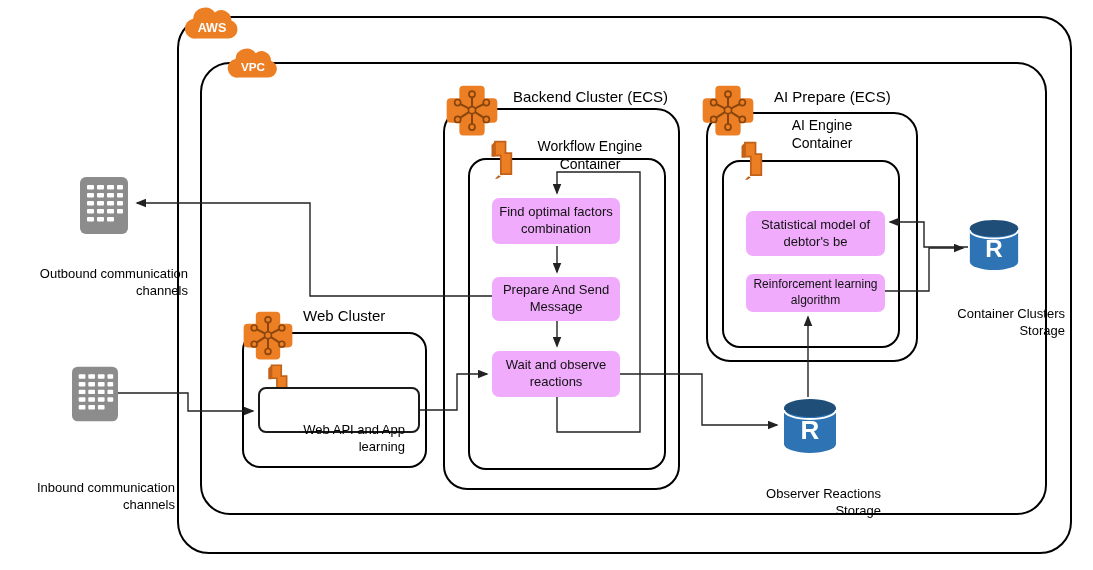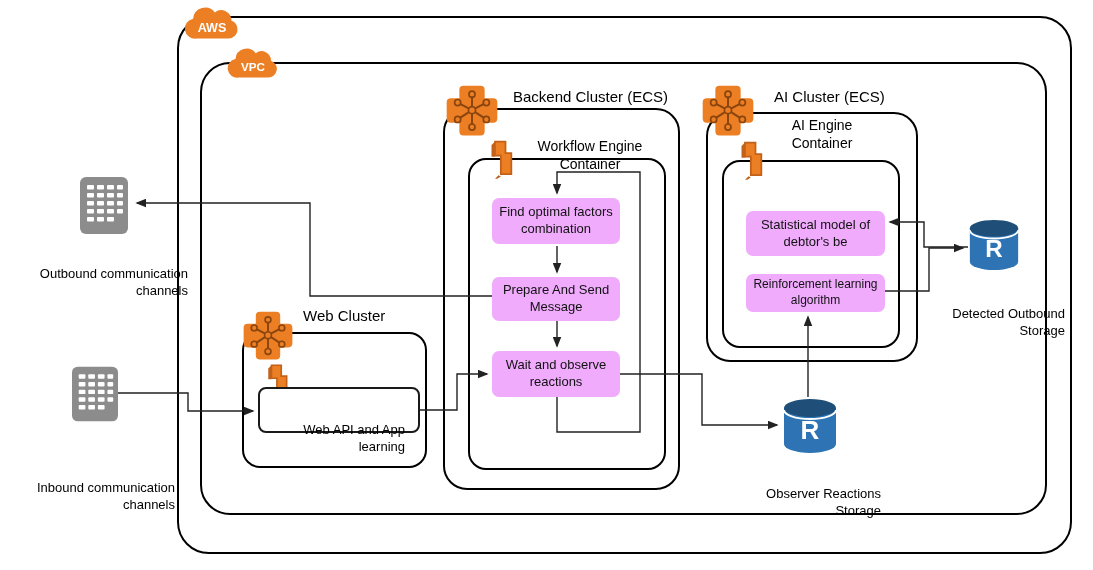--- a/index.html
+++ b/index.html
@@ -132,21 +132,21 @@
   <div class="icon" style="left:265px; top:363px;">
     <svg width="26" height="37" viewBox="0 0 24 34">
       <path d="M6 2 h9 v10 h5 v18 h-9 V14 H6 Z" fill="#EC7E23" stroke="#c2621a" stroke-width="1.5"></path>
       <path d="M6 2 l-3 3 v10 h3 Z" fill="#c2621a"></path>
       <path d="M11 32 l-3 2 h-2 l3 -3 Z" fill="#c2621a"></path>
     </svg>
   </div>
 
   <div class="cluster-title" style="left:513px; top:88px;">Backend Cluster (ECS)</div>
   <div class="container-title" style="left:516px; top:117px; width:148px;margin-top:21px;">Workflow Engine Container</div>
-  <div class="cluster-title" style="left:774px; top:88px;">AI Cluster (ECS)</div>
+  <div class="cluster-title" style="left:774px; top:88px;">AI Prepare (ECS)</div>
   <div class="container-title" style="left:762px; top:117px; width:120px;">AI Engine Container</div>
   <div class="cluster-title" style="left:303px; top:307px;">Web Cluster</div>
 
   <div class="node" style="left:492px; top:198px; width:128px; height:46px;">Find optimal factors combination</div>
   <div class="node" style="left:492px; top:277px; width:128px; height:44px;">Prepare And Send Message</div>
   <div class="node" style="left:492px; top:351px; width:128px; height:46px;">Wait and observe reactions</div>
 
   <div class="node" style="left:746px; top:199px; width:139px; height:45px;margin-top:12px;">Statistical model of debtor's be</div>
   <div class="node" style="left:746px; top:274px; width:139px; height:38px; font-size:12px;">Reinforcement learning algorithm</div>
 
@@ -220,21 +220,21 @@
   <div class="ext-label" style="left:738px; top:458px; width:143px;">Observer Reactions Storage</div>
 
   <div class="icon" style="left:968px; top:217px;">
     <svg width="52" height="56" viewBox="0 0 56 58">
       <path d="M2 11 L2 47 A26 9 0 0 0 54 47 L54 11 Z" fill="#2E74B5"></path>
       <ellipse cx="28" cy="11" rx="26" ry="9" fill="#1F4E79"></ellipse>
       <path d="M2 13 A26 9 0 0 0 54 13" fill="none" stroke="#ffffff" stroke-width="2"></path>
       <text x="28" y="42" text-anchor="middle" font-size="26" font-weight="bold" fill="#ffffff">R</text>
     </svg>
   </div>
-  <div class="ext-label" style="left:925px; top:278px; width:140px;">Detected Outbound Storage</div>
+  <div class="ext-label" style="left:925px; top:278px; width:140px;">Container Clusters Storage</div>
 
   <svg class="connectors" width="1093" height="570" viewBox="0 0 1093 570">
     <defs>
       <marker id="arr" viewBox="0 0 10 8" markerWidth="11" markerHeight="9" refX="8.5" refY="4" orient="auto" markerUnits="userSpaceOnUse">
         <path d="M0 0 L10 4 L0 8 Z" fill="#222"></path>
       </marker>
     </defs>
     <g stroke="#222" stroke-width="1.4" fill="none">
       <path d="M492 296 H310 V203 H137" marker-end="url(#arr)"></path>
       <path d="M118 393 H188 V411 H253" marker-end="url(#arr)"></path>

